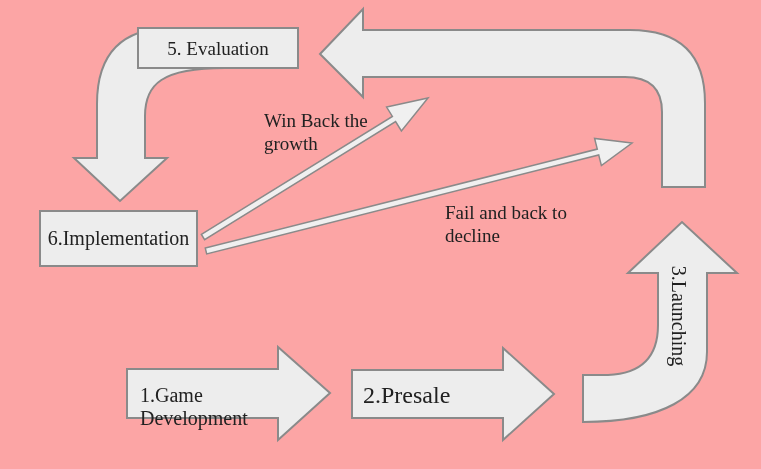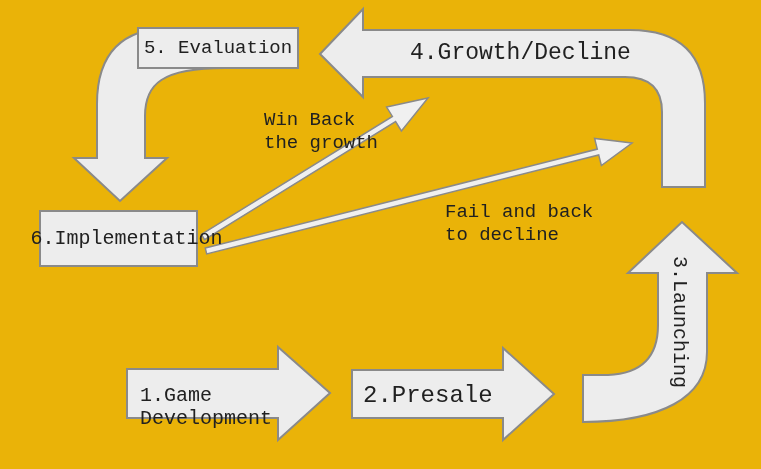--- a/index.html
+++ b/index.html
@@ -1,36 +1,36 @@
 <!DOCTYPE html>
 <html><head>
 <meta charset="utf-8">
 <style>
   html,body{margin:0;padding:0;background:#fff;}
   #canvas{
     position:relative;
     width:761px;height:469px;
-    background:#eab308;
-    font-family:Liberation Mono, monospace;
+    background:#fca5a5;
+    font-family:Liberation Serif, serif;
     color:#212121;
     overflow:hidden;
   }
   #shapes{position:absolute;left:0;top:0;}
   .shape{fill:#ededed;stroke:#8a8a8a;stroke-width:2;}
   .thin{fill:#f0f0f0;stroke:#8a8a8a;stroke-width:1.5;}
   .label{
     position:absolute;
     color:#212121;
     line-height:23px;
     white-space:pre-line;
   }
   .node-label{display:flex;align-items:center;justify-content:center;text-align:center;}
   .lbl-eval{left:138px;top:28px;width:160px;height:40px;font-size:19px;}
   .lbl-growth{left:410px;top:40px;width:250px;height:26px;font-size:23px;line-height:26px;}
-  .lbl-impl{left:48px;top:211px;width:157px;height:55px;font-size:20px;text-align:right;}
+  .lbl-impl{left:40px;top:211px;width:157px;height:55px;font-size:20px;text-align:right;}
   .lbl-winback{left:264px;top:109px;width:135px;font-size:19px;}
   .lbl-fail{left:445px;top:201px;width:150px;font-size:19px;}
   .lbl-game{left:140px;top:370px;width:140px;font-size:20px;margin-top:14px;}
   .lbl-presale{left:363px;top:384px;width:140px;font-size:24px;}
   .lbl-launch{
     left:619px;top:304px;width:120px;height:24px;
     font-size:20px;line-height:24px;text-align:center;
     transform:rotate(90deg);transform-origin:center center;
   }
 </style>
@@ -55,21 +55,20 @@
 
     <path class="thin" d="M 205.3 248.1 L 597.3 149.1 L 594.6 138.4 L 632 143 L 601.4 165.6 L 598.7 154.9 L 206.7 253.9 Z"></path>
 
     <rect class="shape" x="138" y="28" width="160" height="40"></rect>
 
     <rect class="shape" x="40" y="211" width="157" height="55"></rect>
   </svg>
 
   <div class="label node-label lbl-eval">5. Evaluation</div>
 
-  <div class="label lbl-growth">4.Growth/Decline</div>
 
   <div class="label node-label lbl-impl">6.Implementation</div>
 
   <div class="label lbl-winback">Win Back the growth</div>
 
   <div class="label lbl-fail">Fail and back to decline</div>
 
   <div class="label lbl-game">1.Game Development</div>
 
   <div class="label lbl-presale">2.Presale</div>

